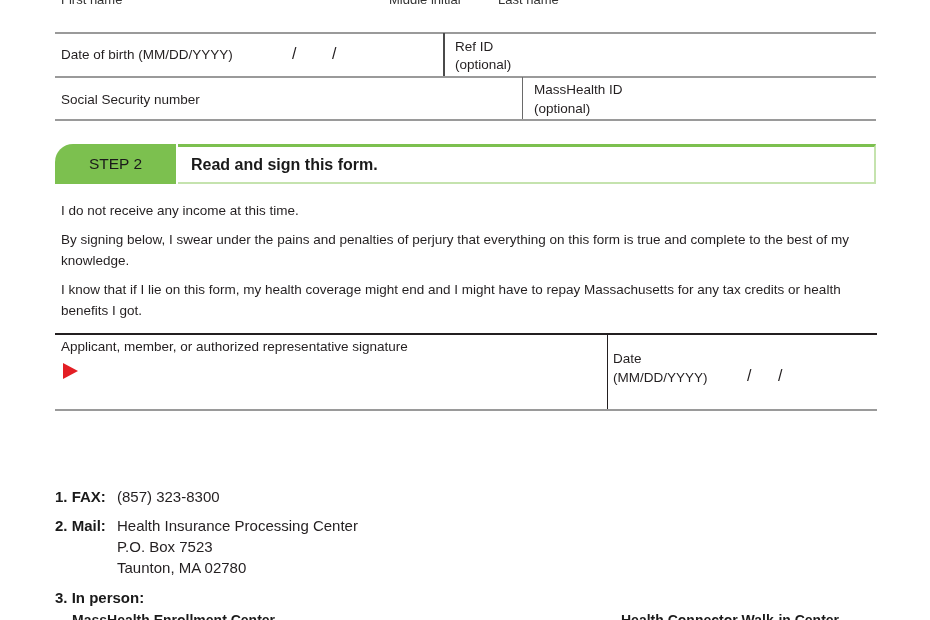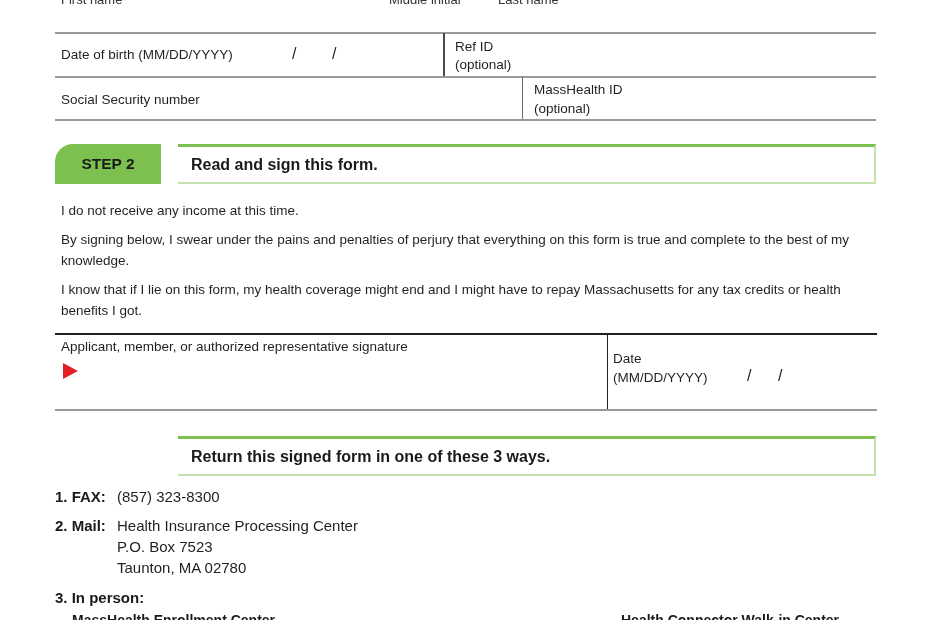--- a/index.html
+++ b/index.html
@@ -12,21 +12,21 @@
 
     .hline { position: absolute; height: 2px; background: #9a9a9a; }
     .hline.dark { background: #231f20; height: 2px; }
     .vline { position: absolute; width: 2px; background: #4a4a4a; }
     .vline.thin { width: 1px; background: #6a6a6a; }
 
     .field-label { font-size: 13.5px; color: #231f20; line-height: 19px; }
     .slash { font-size: 16px; color: #231f20; }
 
     .step-header { position: absolute; left: 55px; width: 821px; height: 40px; }
-    .step-tab { position: absolute; left: 0; top: 0; width: 106px; height: 40px; background: #7cc04f; border-top-left-radius: 18px; display: flex; align-items: center; justify-content: center; font-weight: bold; font-size: 15.5px; color: #1a1a1a; }
+    .step-tab { position: absolute; left: 0; top: 0; width: 121px; height: 40px; background: #7cc04f; border-top-left-radius: 18px; display: flex; align-items: center; justify-content: center; font-weight: normal; font-size: 15.5px; color: #1a1a1a; }
     .step-body { position: absolute; left: 123px; top: 0; right: 0; height: 40px; border-top: 3px solid #7cc04f; border-right: 2px solid #c5e3ae; border-bottom: 2px solid #c5e3ae; background: #fff; display: flex; align-items: center; padding-left: 13px; font-weight: bold; font-size: 16px; color: #1a1a1a; }
 
     .para { position: absolute; left: 61px; width: 800px; font-size: 13.5px; line-height: 21px; color: #231f20; }
 
     .sig-arrow { width: 0; height: 0; border-top: 8px solid transparent; border-bottom: 8px solid transparent; border-left: 15px solid #e31e24; }
 
     .ret { font-size: 15px; color: #231f20; line-height: 21px; }
     .ret b { font-weight: bold; color: #1a1a1a; }
     .bold-small { font-weight: bold; font-size: 14px; color: #1a1a1a; }
   </style>
@@ -84,21 +84,20 @@
   <div class="abs" style="left:609px; top:335px; width:268px; height:74px;">
     <div class="abs field-label" style="left:4px; top:14px;">Date</div>
     <div class="abs field-label" style="left:4px; top:33px;">(MM/DD/YYYY)</div>
     <span class="abs slash" style="left:138px; top:32px;">/</span>
     <span class="abs slash" style="left:169px; top:32px;">/</span>
   </div>
   <div class="hline" style="left:55px; width:822px; top:409px;"></div>
 </div>
 
 <div class="step-header" style="top:436px;">
-  <div class="step-body">Return this signed form in one of these 3 ways.</div>
 </div>
 
 <div>
   <div class="abs ret" style="left:55px; top:486px;">
     <b>1. FAX:</b>
   </div>
   <div class="abs ret" style="left:117px; top:486px;">(857) 323-8300</div>
 
   <div class="abs ret" style="left:55px; top:515px;">
     <b>2. Mail:</b>

